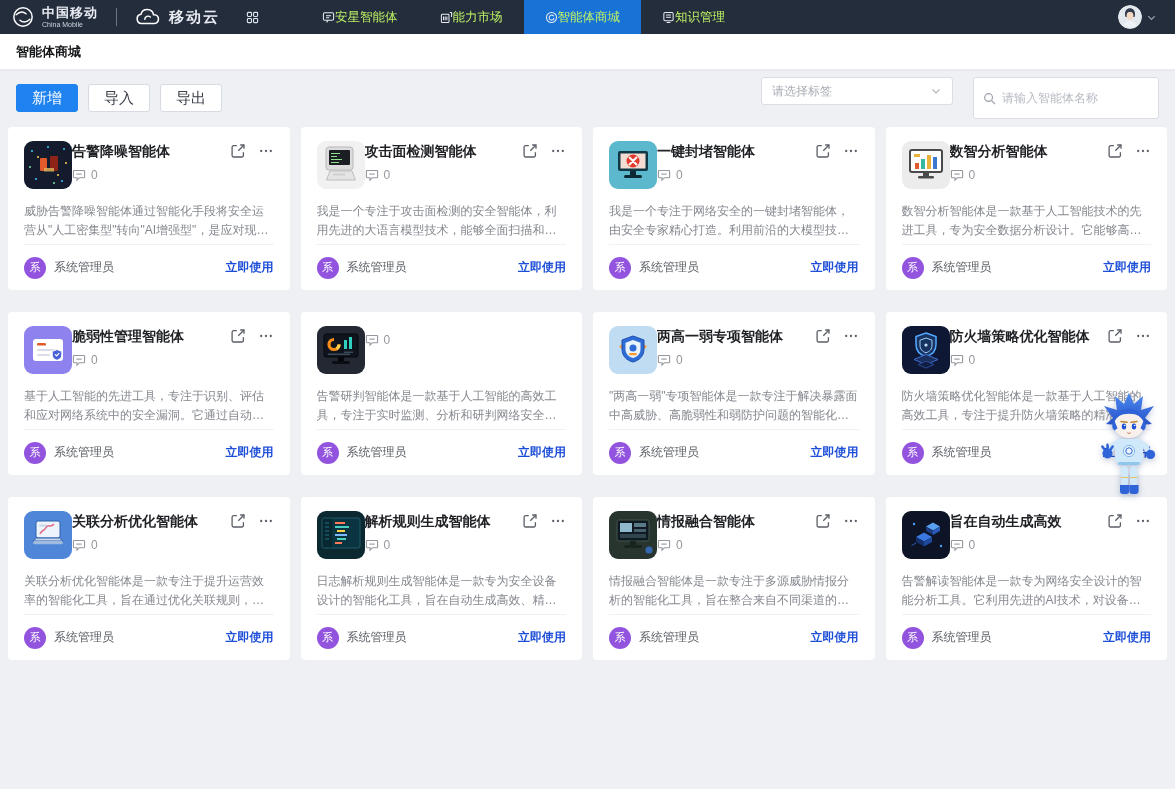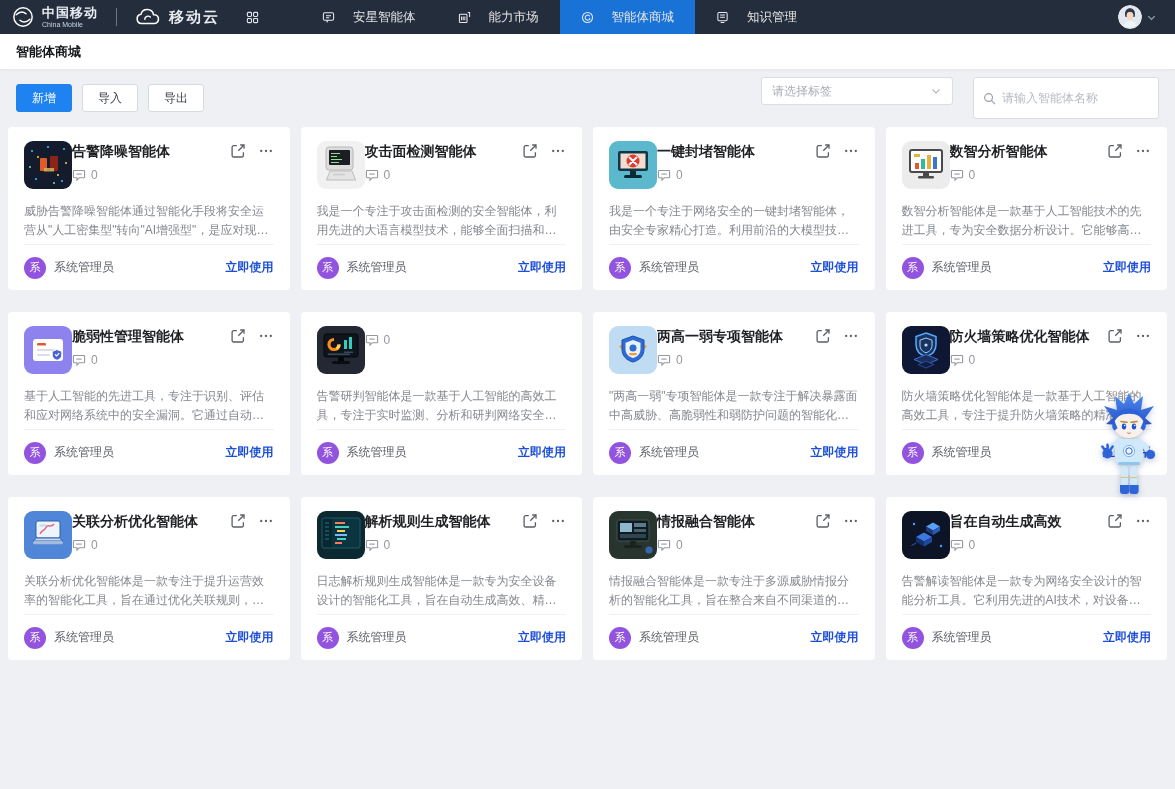--- a/index.html
+++ b/index.html
@@ -12,34 +12,34 @@
   .brand-icon { width:22px; height:22px; display:flex; }
   .cmcc-text { display:flex; flex-direction:column; line-height:1; }
   .cmcc-cn { font-size:13px; font-weight:700; letter-spacing:1px; }
   .cmcc-en { font-size:7px; margin-top:2px; color:#cfd6e0; }
   .brand-divider { width:1px; height:18px; background:rgba(255,255,255,.35); margin:0 10px; align-self:center; }
   .cloud-icon { width:26px; height:19px; display:flex; }
   .cloud-name { font-size:15px; font-weight:600; letter-spacing:2px; }
   .apps-btn { display:flex; align-items:center; margin-left:26px; cursor:pointer; color:#dfe5ee; }
   .apps-btn svg { width:13px; height:13px; }
   .nav-menu { display:flex; align-items:stretch; margin-left:42px; }
-  .nav-item { display:flex; align-items:center; gap:18px; padding:0 21px; font-size:12.5px; cursor:pointer; color:#e5e5e5; white-space:nowrap; }
+  .nav-item { display:flex; align-items:center; gap:0; padding:0 21px; font-size:12.5px; cursor:pointer; color:#bef264; white-space:nowrap; }
   .nav-item .nicon { width:13px; height:13px; display:flex; color:#e9edf3; }
   .nav-item.active { background:var(--tab-active,#1973d7); }
   .user-area { margin-left:auto; display:flex; align-items:center; gap:4px; padding-right:18px; cursor:pointer; }
   .avatar { width:24px; height:24px; border-radius:50%; overflow:hidden; display:flex; }
   .user-area .chev { width:11px; height:11px; color:#9aa4b2; display:flex; }
 
   
   .titlebar { height:36px; background:#fff; display:flex; align-items:center; padding:0 16px; border-bottom:1px solid #e7e9ee; box-shadow:0 1px 2px rgba(0,0,0,.03); }
   .page-title { font-size:13px; font-weight:700; color:#17181a; }
 
   
   .toolbar { display:flex; align-items:center; padding:0 16px; margin-top:14px; height:28px; }
-  .btn { height:28px; padding:0 15px; font-size:12px; border-radius:3px; display:flex; align-items:center; cursor:pointer; }
+  .btn { height:28px; padding:0 15px; font-size:15px; border-radius:3px; display:flex; align-items:center; cursor:pointer; }
   .btn.primary { background:var(--primary-btn,#1e82f0); color:#fff; border:1px solid var(--primary-btn,#1e82f0); }
   .btn.plain { background:#fff; color:#3c4048; border:1px solid #d6dae1; margin-left:10px; }
   .filters { margin-left:auto; display:flex; gap:20px; }
   .select-box { width:192px; height:28px; background:#fff; border:1px solid #dadde3; border-radius:3px; display:flex; align-items:center; padding:0 10px; cursor:pointer; }
   .select-box .ph { font-size:12px; color:#a9adb5; flex:1; }
   .select-box .chev { width:12px; height:12px; color:#b4b8bf; display:flex; }
   .search-box { width:186px; height:42px; background:#fff; border:1px solid #dadde3; border-radius:3px; display:flex; align-items:center; padding:0 9px; gap:6px; }
   .search-box .sicon { width:13px; height:13px; color:#9b9fa8; display:flex; }
   .search-box input { border:none; outline:none; font-size:12px; color:#333; width:100%; font-family:inherit; background:transparent; }
   .search-box input::placeholder { color:#b6bac2; }

